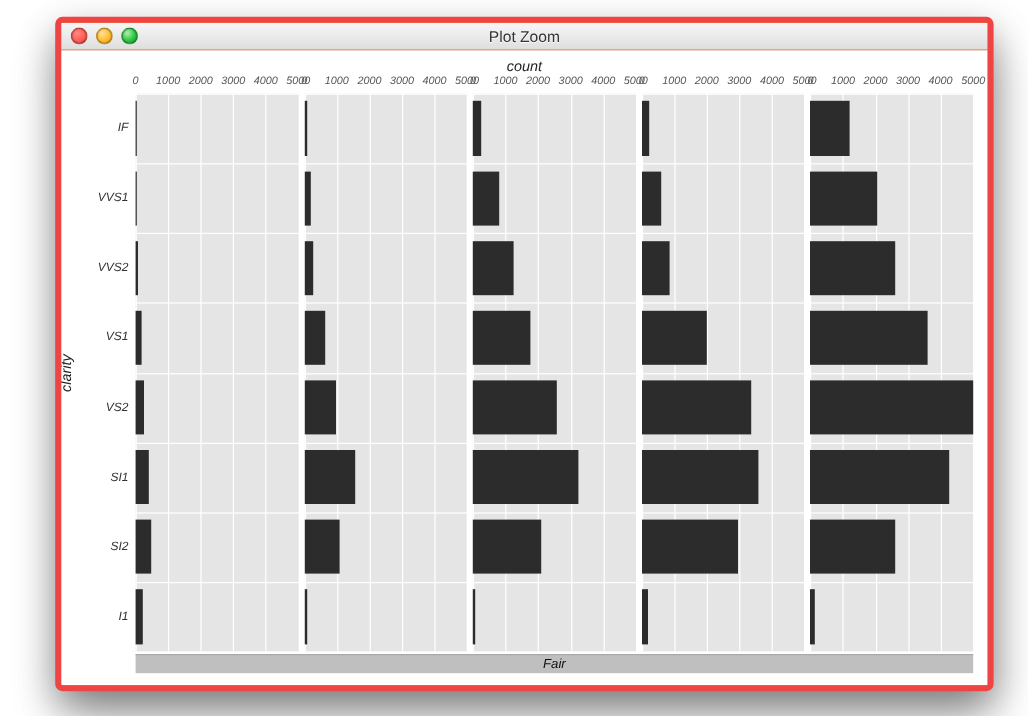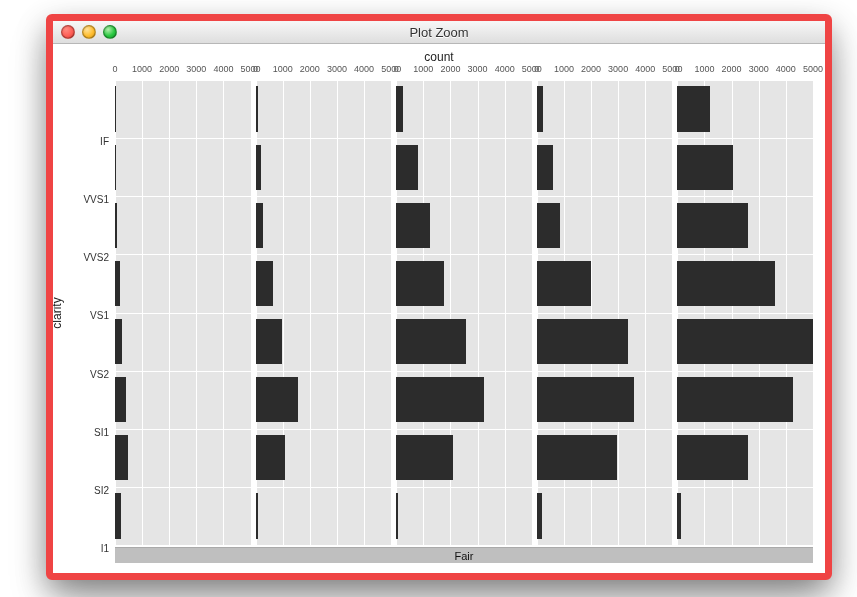--- a/index.html
+++ b/index.html
@@ -25,21 +25,21 @@
     border-radius: 8px;
     box-shadow: 0 18px 40px rgba(0,0,0,0.35);
     background: transparent;
   }
   .window {
     position: absolute;
     left: 46px;
     top: 14px;
     width: 772px;
     height: 552px;
-    border: 7px solid #ef4444;
+    border: 5px solid #ef4444;
     border-radius: 6px;
     overflow: hidden;
     background: #f97316;
     box-shadow: 0 12px 30px rgba(0,0,0,0.28);
   }
   .titlebar {
     height: 22px;
     background: linear-gradient(#f7f7f7, #dedede);
     border-bottom: 1px solid #b7b7b7;
     position: relative;
@@ -70,21 +70,21 @@
     text-shadow: 0 1px 0 #fff;
   }
   .content {
     position: absolute;
     left: 0; right: 0; top: 23px; bottom: 0;
     background: #fff;
   }
   
   .plot {
     position: absolute;
-    left: 10px; right: 10px; top: 6px; bottom: 10px;
+    left: 10px; right: 10px; top: 6px; bottom: 10px; font-style: italic;
   }
   .top-axis-title {
     text-align: center;
     font-size: 12px;
     color: #222;
     margin-bottom: 2px;
   }
   .columns {
     position: absolute;
     top: 30px;            
@@ -169,21 +169,20 @@
     left: 0;
     width: 50px;
   }
   .y-labels span {
     position: absolute;
     right: 4px;
     transform: translateY(-50%);
     font-size: 10px;
     color: #333;
     white-space: nowrap;
-    margin-top: 32px;
   }
   .y-axis-title {
     position: absolute;
     left: -6px;
     top: 50%;
     transform: translate(-50%, -50%) rotate(-90deg);
     font-size: 12px;
     color: #222;
   }
 </style>

